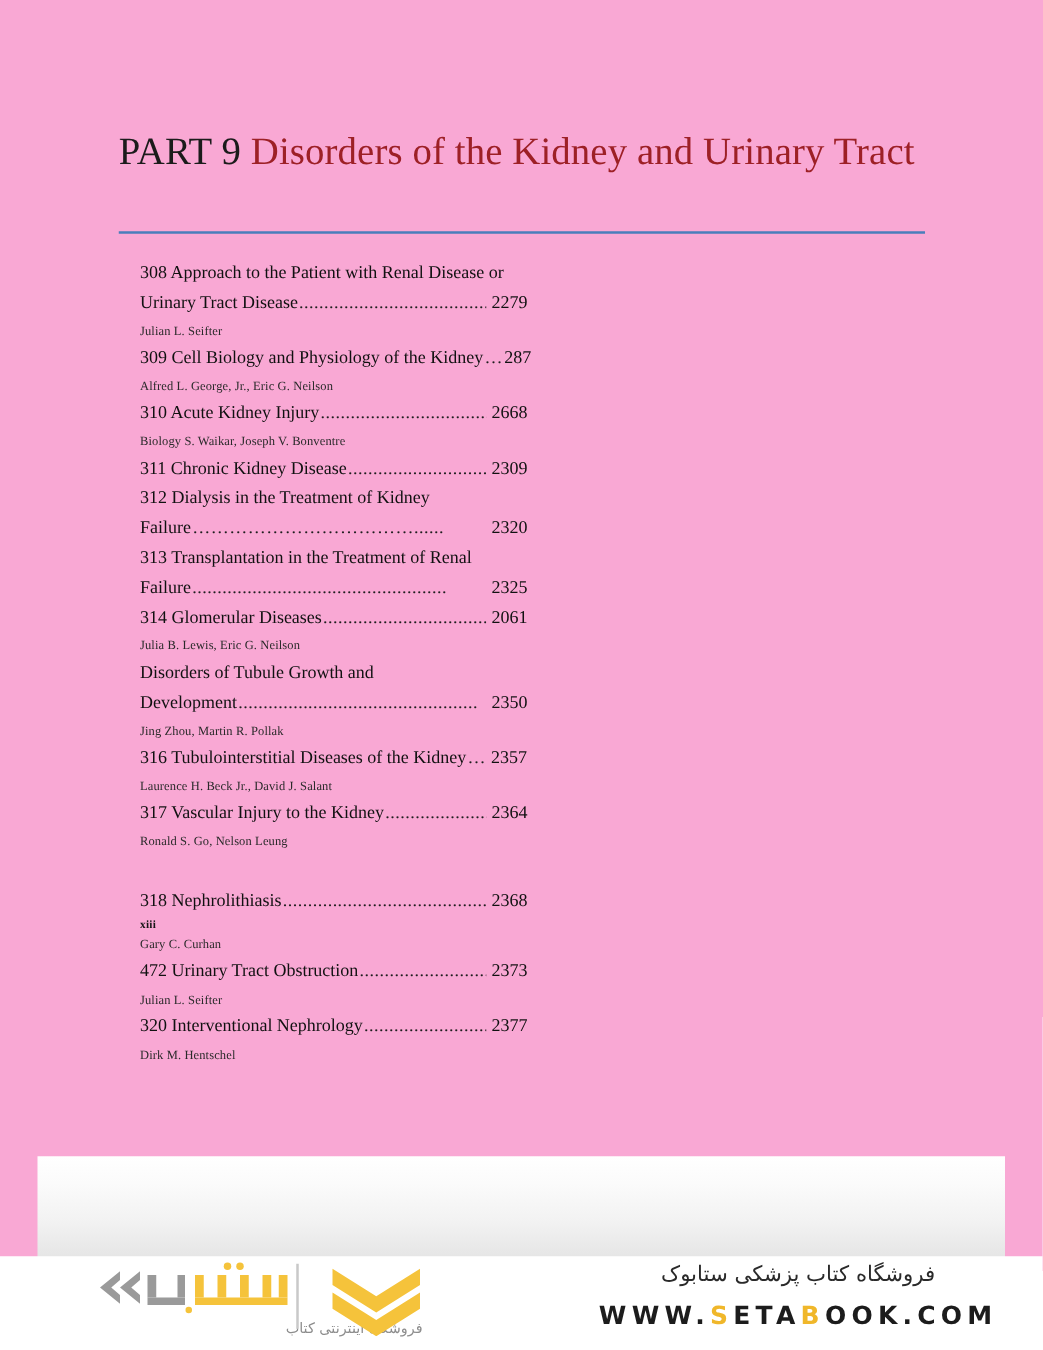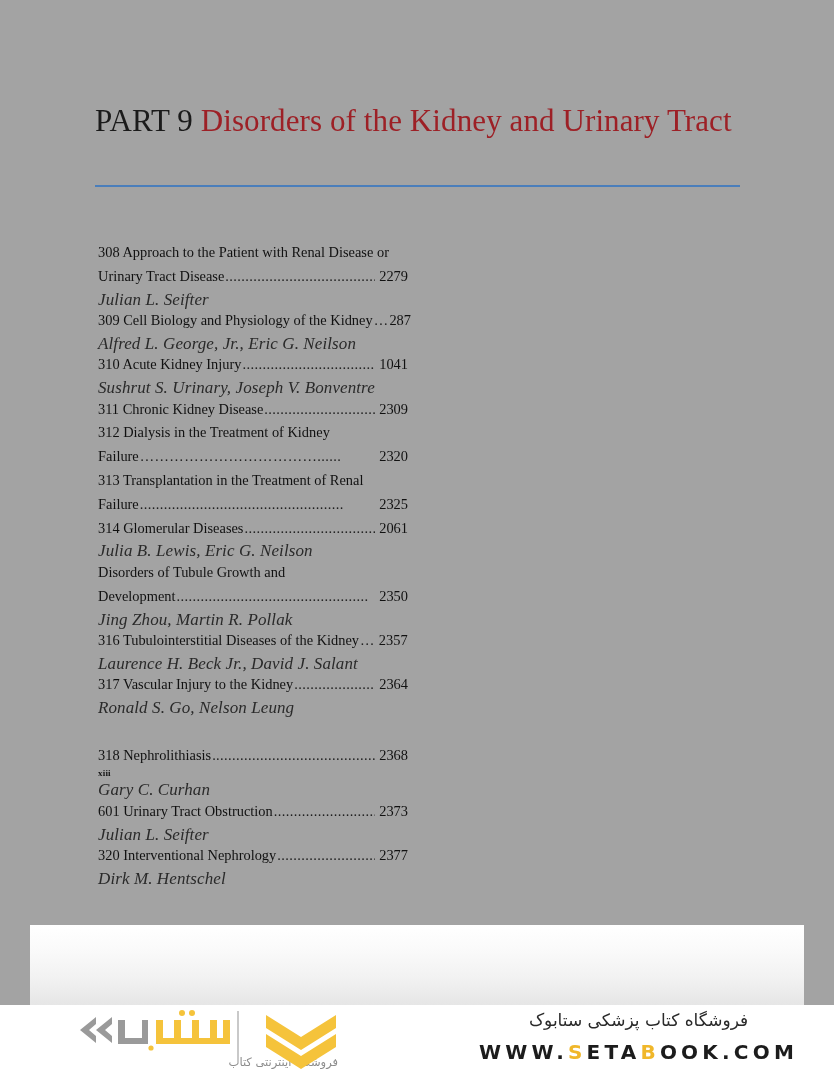--- a/index.html
+++ b/index.html
@@ -7,21 +7,21 @@
     margin: 0; padding: 0;
     background: #ffffff;
   }
   body {
     width: 834px; height: 1080px;
     position: relative; overflow: hidden;
     font-family: "Liberation Serif", "DejaVu Serif", serif;
     color: #111111;
   }
 
-  .page { position: absolute; inset: 0; background: #a3a3a3; }
+  .page { position: absolute; inset: 0; background: #f9a8d4; }
 
   
   .part-heading {
     position: absolute;
     left: 95px; top: 99px; width: 645px;
     font-size: 31px;
     line-height: 43px;
     letter-spacing: 0.1px;
   }
   .part-label {
@@ -35,23 +35,22 @@
   .title-rule {
     position: absolute;
     left: 95px; top: 185px;
     width: 645px; height: 2px;
     background: #4a7ebb;
   }
 
   
   .toc {
     position: absolute;
-    left: 98px; top: 207px;
+    left: 112px; top: 207px;
     width: 310px;
-    margin-top: 34px;
   }
   .toc-entry { margin: 0; }
 
   .entry-line {
     display: flex;
     align-items: flex-start;
     font-size: 14.4px;
     line-height: 23.8px;
     color: #111111;
     white-space: nowrap;
@@ -72,23 +71,22 @@
     font-size: 14.4px;
   }
   
   .entry-cont {
     font-size: 14.4px;
     line-height: 23.8px;
     white-space: nowrap;
   }
 
   .authors {
-    font-size: 17px;
+    font-size: 10px;
     line-height: 19.5px;
-    font-style: italic;
     color: #2a2a2a;
     letter-spacing: 0.1px;
     margin-top: 1px;
     white-space: nowrap;
   }
 
   .folio {
     font-size: 9px;
     font-weight: bold;
     line-height: 12px;
@@ -203,23 +201,23 @@
         <span class="leader" style="flex:0 0 auto;">…</span>
         <span class="pageno" style="padding-left:0">287</span>
       </div>
       <div class="authors">Alfred L. George, Jr., Eric G. Neilson</div>
     </div>
 
     <div class="toc-entry">
       <div class="entry-line">
         <span class="etext">310 Acute Kidney Injury</span>
         <span class="leader">......................................</span>
-        <span class="pageno">1041</span>
-      </div>
-      <div class="authors">Sushrut S. Urinary, Joseph V. Bonventre</div>
+        <span class="pageno">2668</span>
+      </div>
+      <div class="authors">Biology S. Waikar, Joseph V. Bonventre</div>
     </div>
 
     <div class="toc-entry">
       <div class="entry-line">
         <span class="etext">311 Chronic Kidney Disease</span>
         <span class="leader">..................................</span>
         <span class="pageno">2309</span>
       </div>
     </div>
 
@@ -285,21 +283,21 @@
         <span class="etext">318 Nephrolithiasis</span>
         <span class="leader">.........................................</span>
         <span class="pageno">2368</span>
       </div>
       <div class="folio">xiii</div>
       <div class="authors">Gary C. Curhan</div>
     </div>
 
     <div class="toc-entry">
       <div class="entry-line">
-        <span class="etext">601 Urinary Tract Obstruction</span>
+        <span class="etext">472 Urinary Tract Obstruction</span>
         <span class="leader">...........................</span>
         <span class="pageno">2373</span>
       </div>
       <div class="authors">Julian L. Seifter</div>
     </div>
 
     <div class="toc-entry">
       <div class="entry-line">
         <span class="etext">320 Interventional Nephrology</span>
         <span class="leader">..........................</span>

